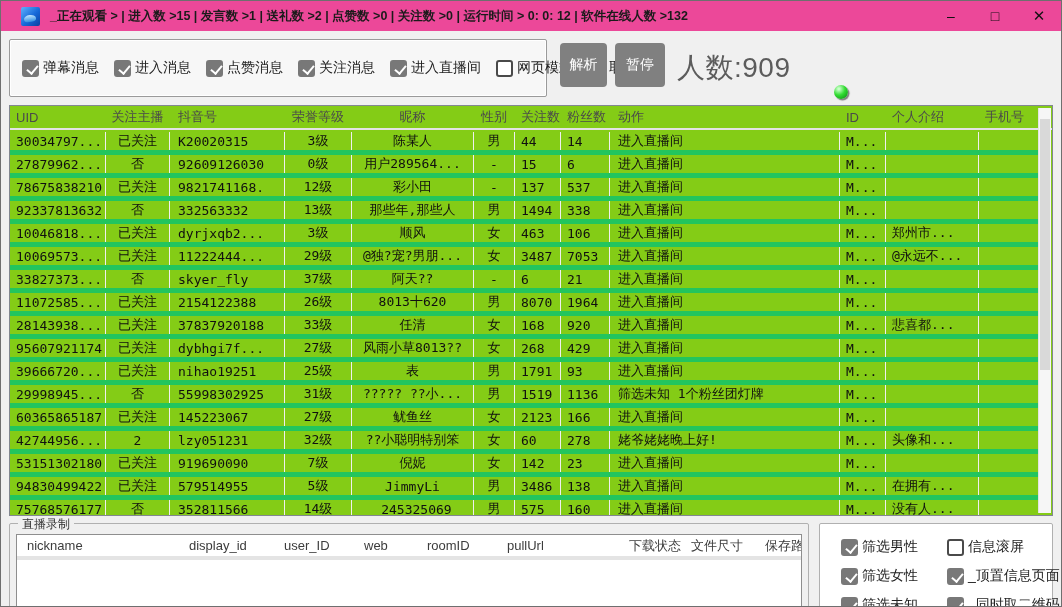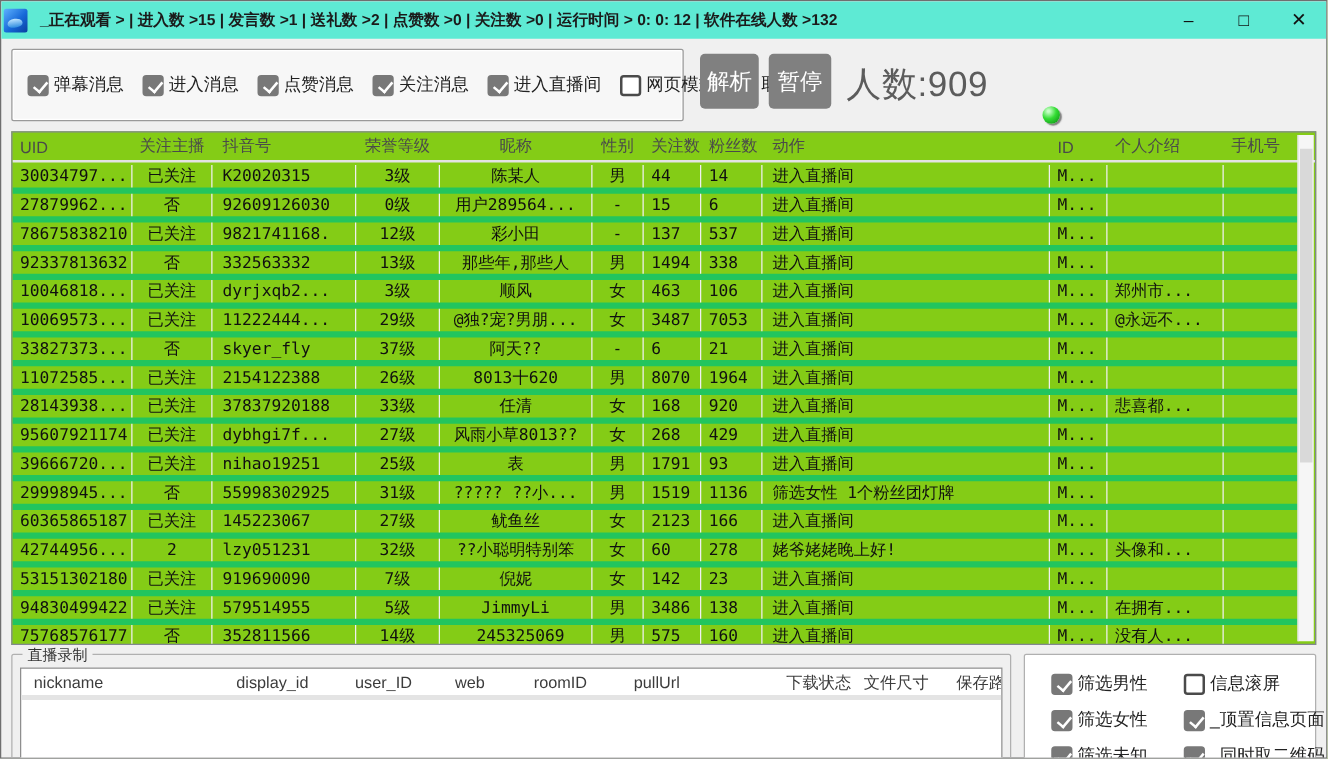--- a/index.html
+++ b/index.html
@@ -1,36 +1,36 @@
 <!DOCTYPE html>
 <html><head>
 <meta charset="utf-8">
 <style>
   * { margin:0; padding:0; box-sizing:border-box; }
   html,body { width:1062px; height:607px; background:#d8d8d8; font-family:"Liberation Sans","DejaVu Sans",sans-serif; }
   .window { position:relative; width:1062px; height:607px; background:#f0f0f0; border:1px solid #6f6f6f; overflow:hidden; }
 
   
-  .titlebar { height:30px; display:flex; align-items:center; background:#5eead4; padding-left:2px; }
+  .titlebar { height:30px; display:flex; align-items:center; background:#ec4899; padding-left:20px; }
   .app-icon { width:19px; height:19px; border-radius:2px; background:linear-gradient(135deg,#5fb2ff 0%,#1668d8 55%,#0a3fa0 100%); position:relative; flex:0 0 auto; }
   .app-icon::after { content:""; position:absolute; left:3px; top:8px; width:12px; height:7px; border-radius:60% 60% 50% 50%; background:linear-gradient(180deg,#bfe4ff,#2f8de0); transform:rotate(-8deg); }
   .title-text { margin-left:10px; font-size:12.5px; font-weight:bold; color:#1b1b1b; white-space:nowrap; }
   .win-controls { margin-left:auto; display:flex; height:100%; }
   .win-btn { width:44px; height:100%; display:flex; align-items:center; justify-content:center; font-size:14px; color:#111; cursor:default; }
   .win-btn.close { font-size:15px; }
 
   
   .toolbar { position:relative; height:74px; }
   .filter-panel { position:absolute; left:8px; top:8px; width:538px; height:58px; background:#f7f7f7; border:1px solid #9a9a9a; border-radius:2px; box-shadow:inset 0 0 0 1px #fff; display:flex; align-items:center; padding:0 12px; gap:15px; }
   .chk { display:inline-flex; align-items:center; gap:4px; cursor:default; }
   .box { width:17px; height:17px; border:2px solid #4a4a4a; border-radius:3px; background:#fff; flex:0 0 auto; }
   .box.checked { background:#787878; border-color:#787878; }
   .box.checked::after { content:""; display:block; width:5px; height:9px; border:solid #fff; border-width:0 2.5px 2.5px 0; transform:rotate(40deg); margin:1px 0 0 5px; }
   .lbl { font-size:14px; color:#222; white-space:nowrap; }
-  .btn { background:#808080; color:#fff; border:none; border-radius:4px; font-size:18px; font-family:inherit; cursor:default; }
+  .btn { background:#808080; color:#fff; border:none; border-radius:4px; font-size:14px; font-family:inherit; cursor:default; }
   .btn-parse { position:absolute; left:559px; top:12px; width:47px; height:44px; }
   .btn-pause { position:absolute; left:614px; top:12px; width:50px; height:44px; }
   .viewer-count { position:absolute; left:676px; top:18px; font-size:28px; color:#5c5c5c; letter-spacing:0.5px; }
   .leaderboard { position:absolute; left:905px; top:7px; font-size:13px; font-weight:bold; line-height:22px; white-space:nowrap; }
   .ball { position:absolute; left:833px; top:54px; width:14px; height:14px; border-radius:50%; background:radial-gradient(circle at 34% 28%, #c8ffc8 6%, #33dd33 45%, #0a8a12 95%); box-shadow:1.5px 1.5px 1px rgba(90,90,90,.75); }
 
   
   .grid-wrap { position:relative; margin:0 8px; height:411px; background:#84cc16; border:1px solid #828790; overflow:hidden; }
   .thead { display:flex; height:24px; align-items:center; color:#4a4a4a; font-size:13px; border-bottom:2px solid #e3e3e3; }
   .tbody { position:absolute; left:0; right:14px; top:26px; bottom:0; display:flex; flex-direction:column; }
@@ -292,21 +292,21 @@
         </div>
         <div class="tr">
           <div class="td c0">29998945...</div>
           <div class="td c1">否</div>
           <div class="td c2">55998302925</div>
           <div class="td c3">31级</div>
           <div class="td c4">????? ??小...</div>
           <div class="td c5">男</div>
           <div class="td c6">1519</div>
           <div class="td c7">1136</div>
-          <div class="td c8">筛选女性 1个粉丝团灯牌</div>
+          <div class="td c8">筛选未知 1个粉丝团灯牌</div>
           <div class="td c9">M...</div>
           <div class="td c10"></div>
           <div class="td c11"></div>
         </div>
         <div class="tr">
           <div class="td c0">60365865187</div>
           <div class="td c1">已关注</div>
           <div class="td c2">145223067</div>
           <div class="td c3">27级</div>
           <div class="td c4">鱿鱼丝</div>

